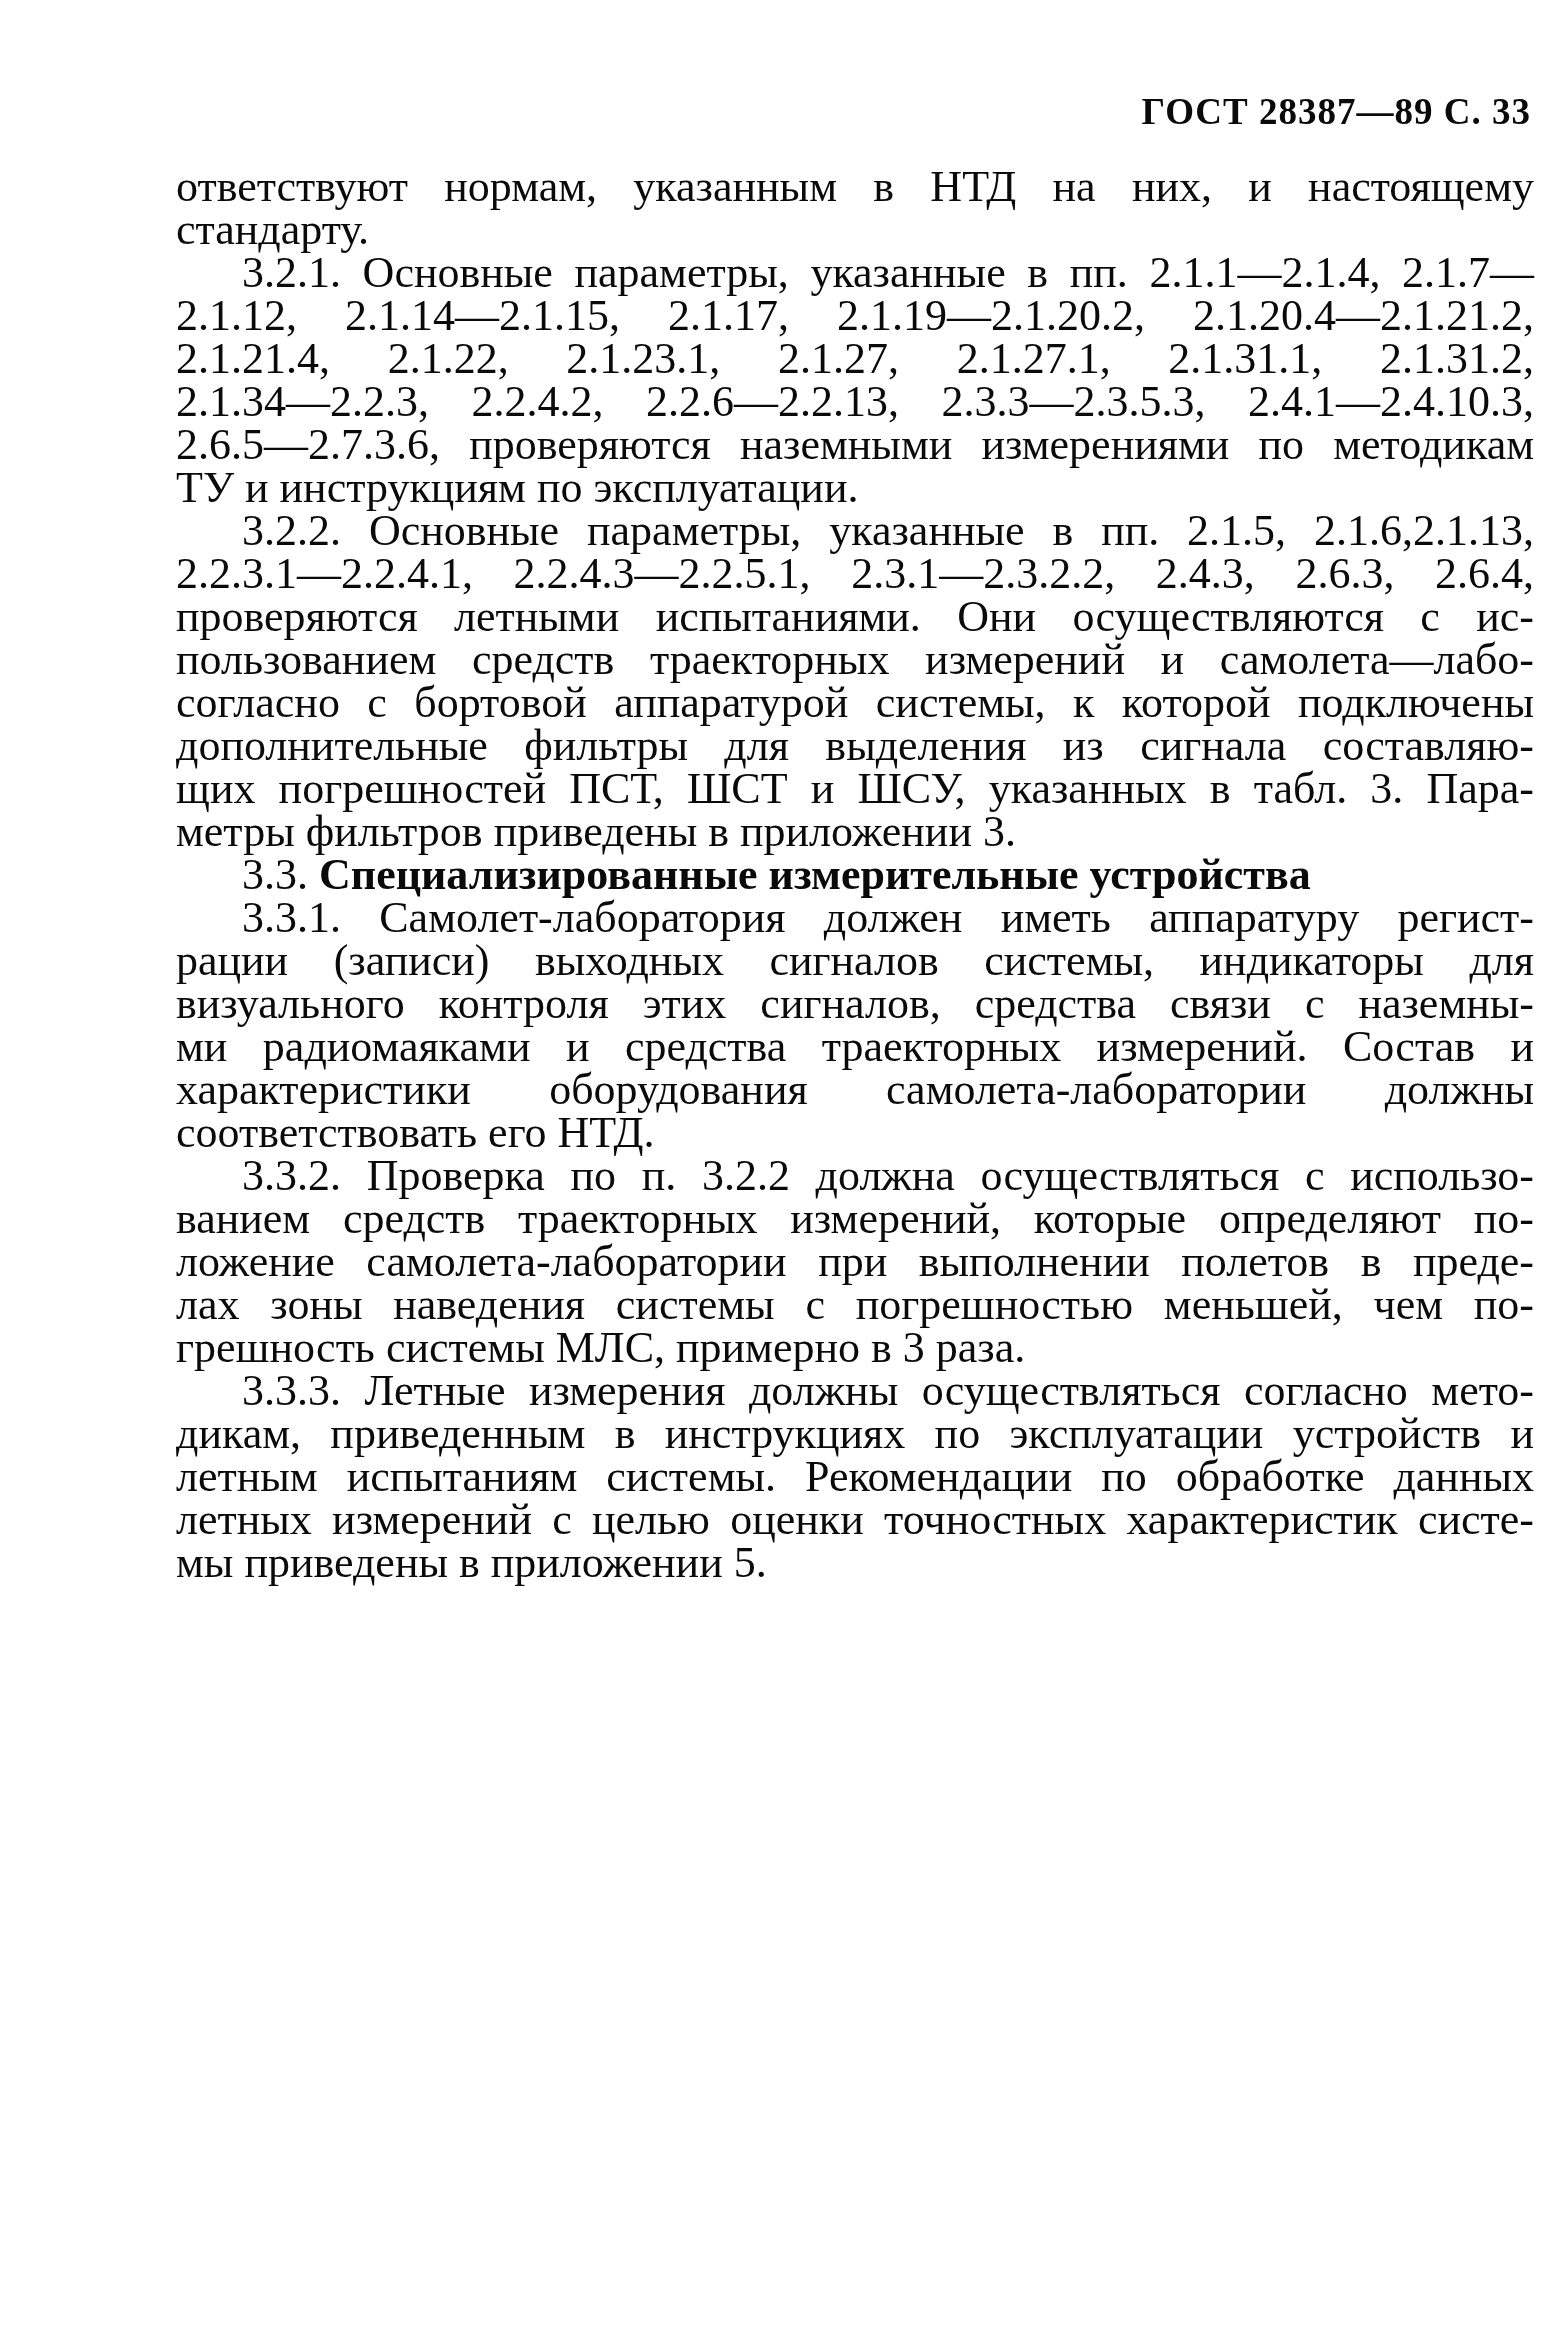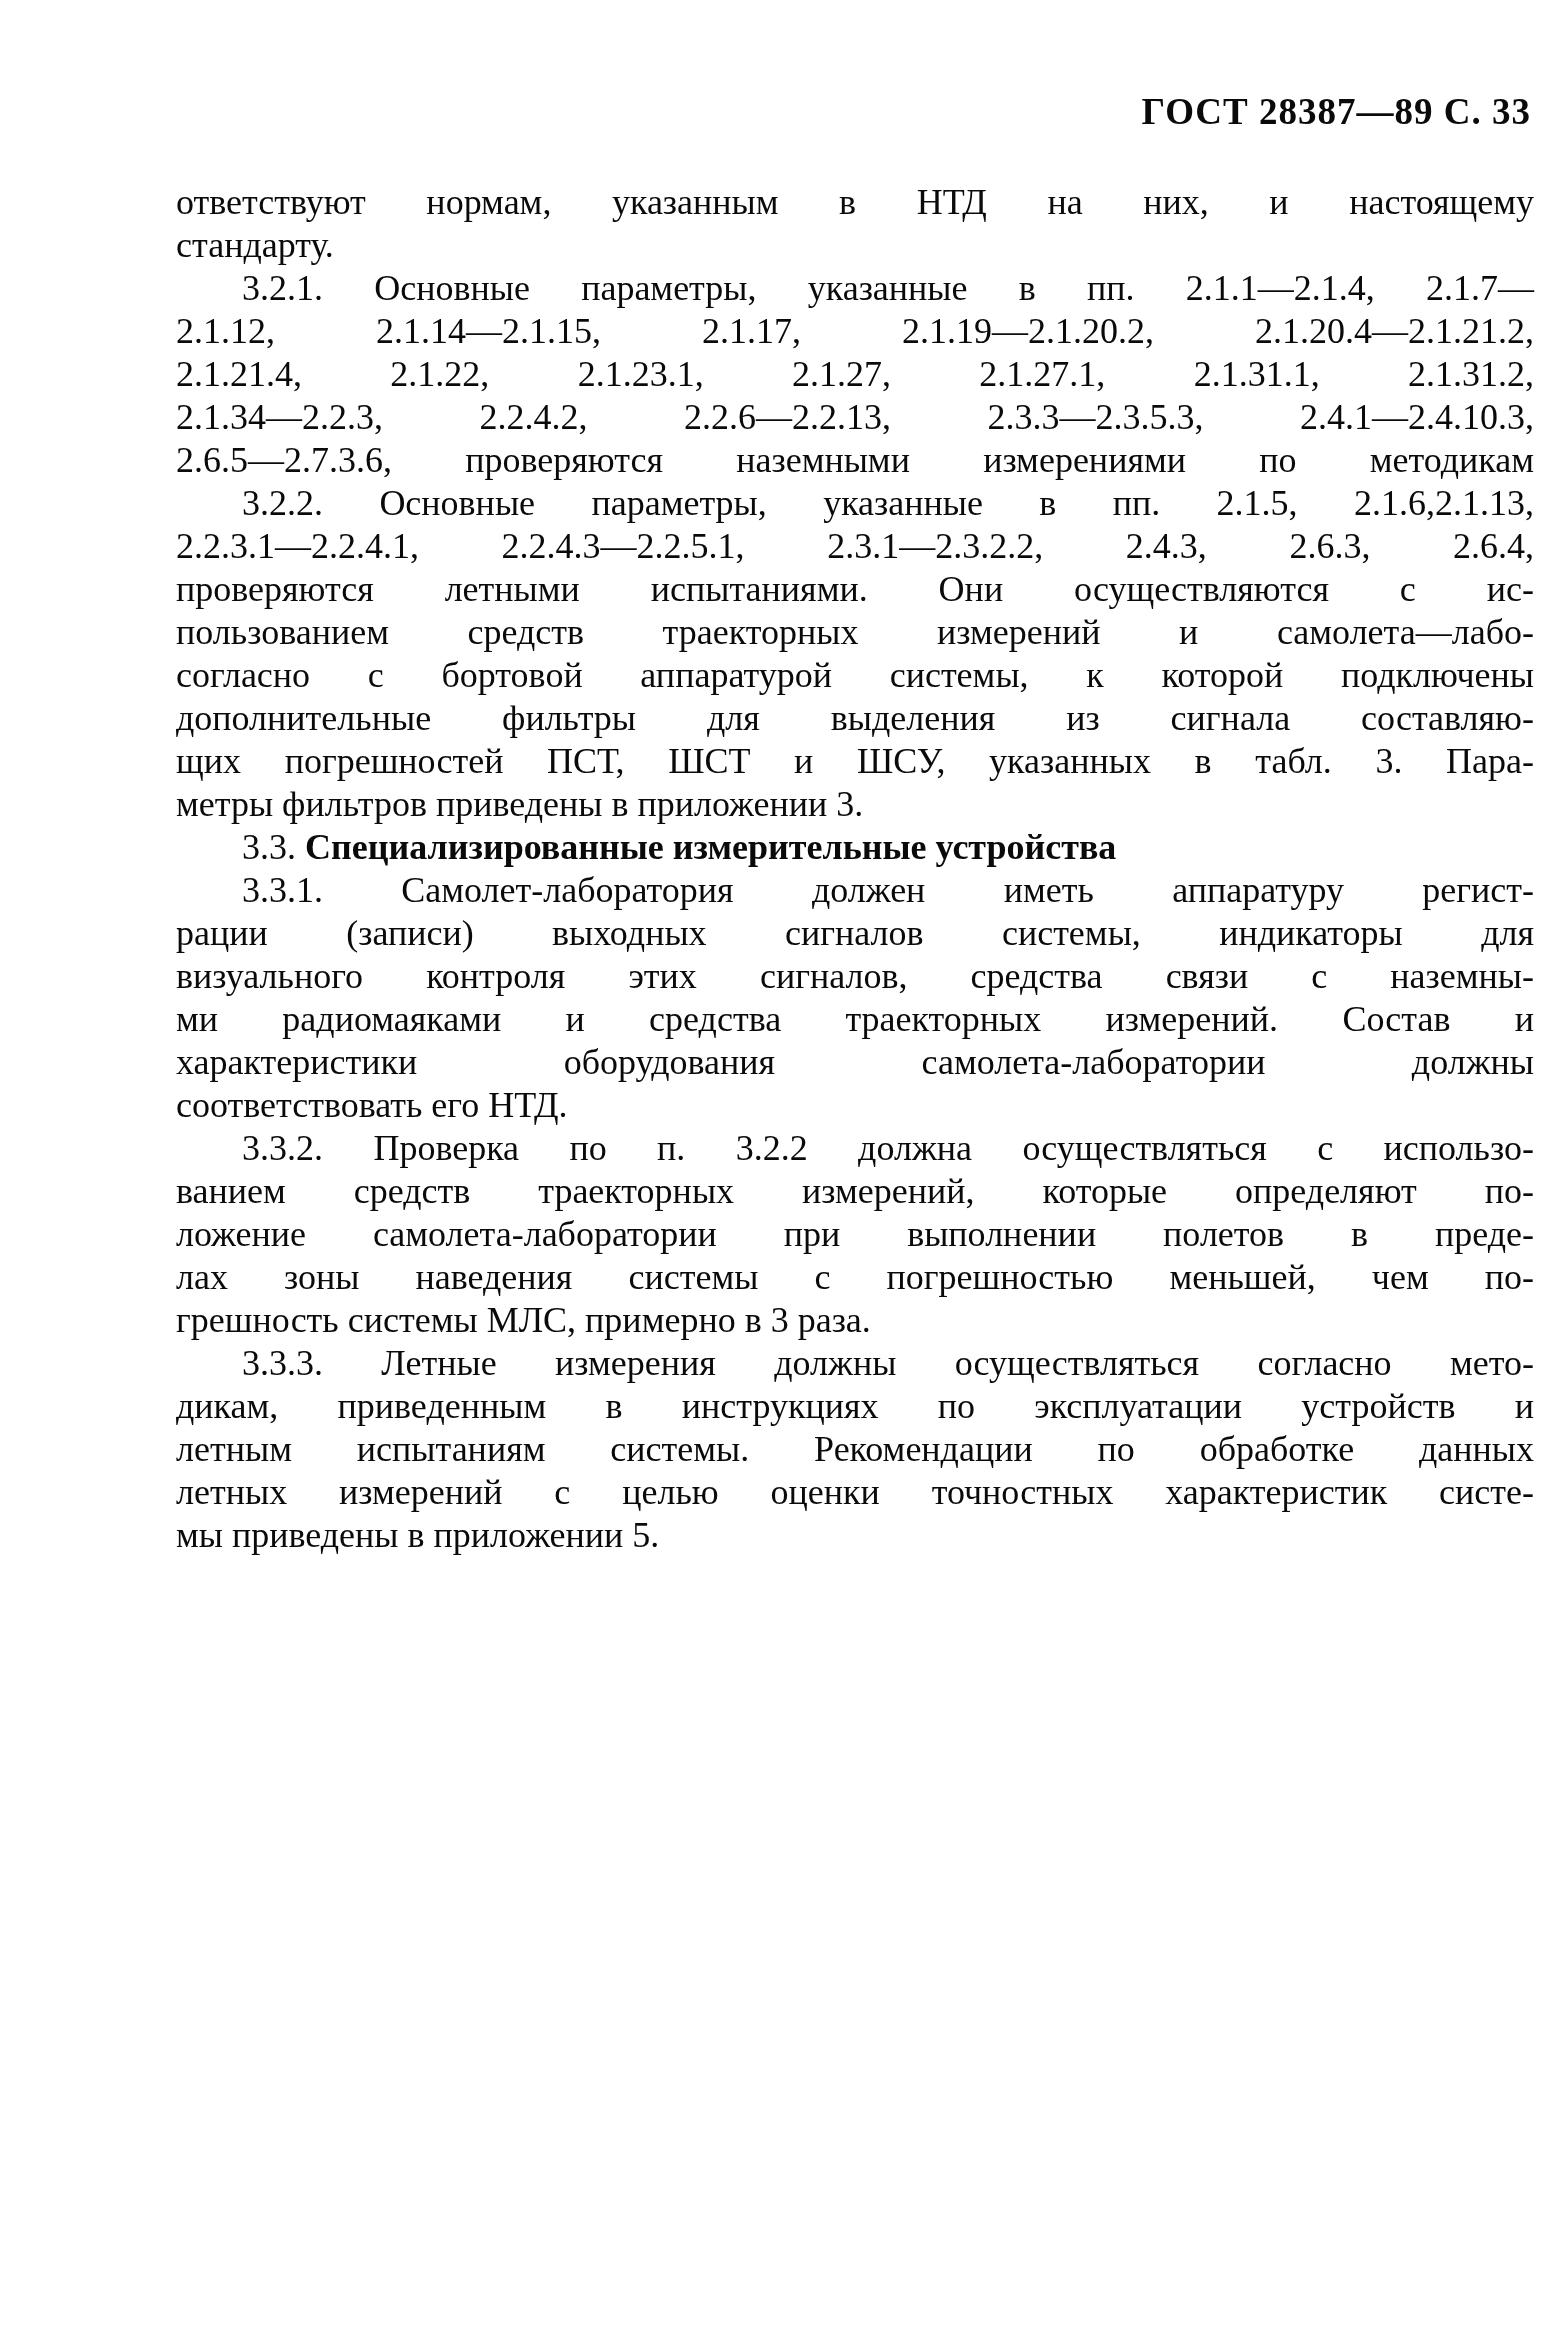--- a/index.html
+++ b/index.html
@@ -19,23 +19,23 @@
       position: absolute;
       top: 90px;
       right: 29px;
       font-size: 37px;
       font-weight: bold;
       letter-spacing: 1px;
     }
     .text-block {
       position: absolute;
       left: 176px;
-      top: 181px;
+      top: 165px;
       width: 1358px;
-      font-size: 36px;
+      font-size: 44px;
       line-height: 43px;
     }
     .line {
       display: block;
       white-space: nowrap;
       text-align: justify;
       text-align-last: justify;
       height: 43px;
     }
     .line.last {
@@ -54,20 +54,21 @@
 <div class="page-header">ГОСТ 28387—89 С. 33</div>
 
 <div class="text-block">
   <span class="line">ответствуют нормам, указанным в НТД на них, и настоящему</span>
   <span class="line last">стандарту.</span>
   <span class="line indent">3.2.1. Основные параметры, указанные в пп. 2.1.1—2.1.4, 2.1.7—</span>
   <span class="line">2.1.12, 2.1.14—2.1.15, 2.1.17, 2.1.19—2.1.20.2, 2.1.20.4—2.1.21.2,</span>
   <span class="line">2.1.21.4, 2.1.22, 2.1.23.1, 2.1.27, 2.1.27.1, 2.1.31.1, 2.1.31.2,</span>
   <span class="line">2.1.34—2.2.3, 2.2.4.2, 2.2.6—2.2.13, 2.3.3—2.3.5.3, 2.4.1—2.4.10.3,</span>
   <span class="line">2.6.5—2.7.3.6, проверяются наземными измерениями по методикам</span>
+  <span class="line last">ТУ и инструкциям по эксплуатации.</span>
   <span class="line indent">3.2.2. Основные параметры, указанные в пп. 2.1.5, 2.1.6,2.1.13,</span>
   <span class="line">2.2.3.1—2.2.4.1, 2.2.4.3—2.2.5.1, 2.3.1—2.3.2.2, 2.4.3, 2.6.3, 2.6.4,</span>
   <span class="line">проверяются летными испытаниями. Они осуществляются с ис-</span>
   <span class="line">пользованием средств траекторных измерений и самолета—лабо-</span>
   <span class="line">согласно с бортовой аппаратурой системы, к которой подключены</span>
   <span class="line">дополнительные фильтры для выделения из сигнала составляю-</span>
   <span class="line">щих погрешностей ПСТ, ШСТ и ШСУ, указанных в табл. 3. Пара-</span>
   <span class="line last">метры фильтров приведены в приложении 3.</span>
   <span class="line indent last"><span>3.3.</span> <span class="bold">Специализированные измерительные устройства</span></span>
   <span class="line indent">3.3.1. Самолет-лаборатория должен иметь аппаратуру регист-</span>

